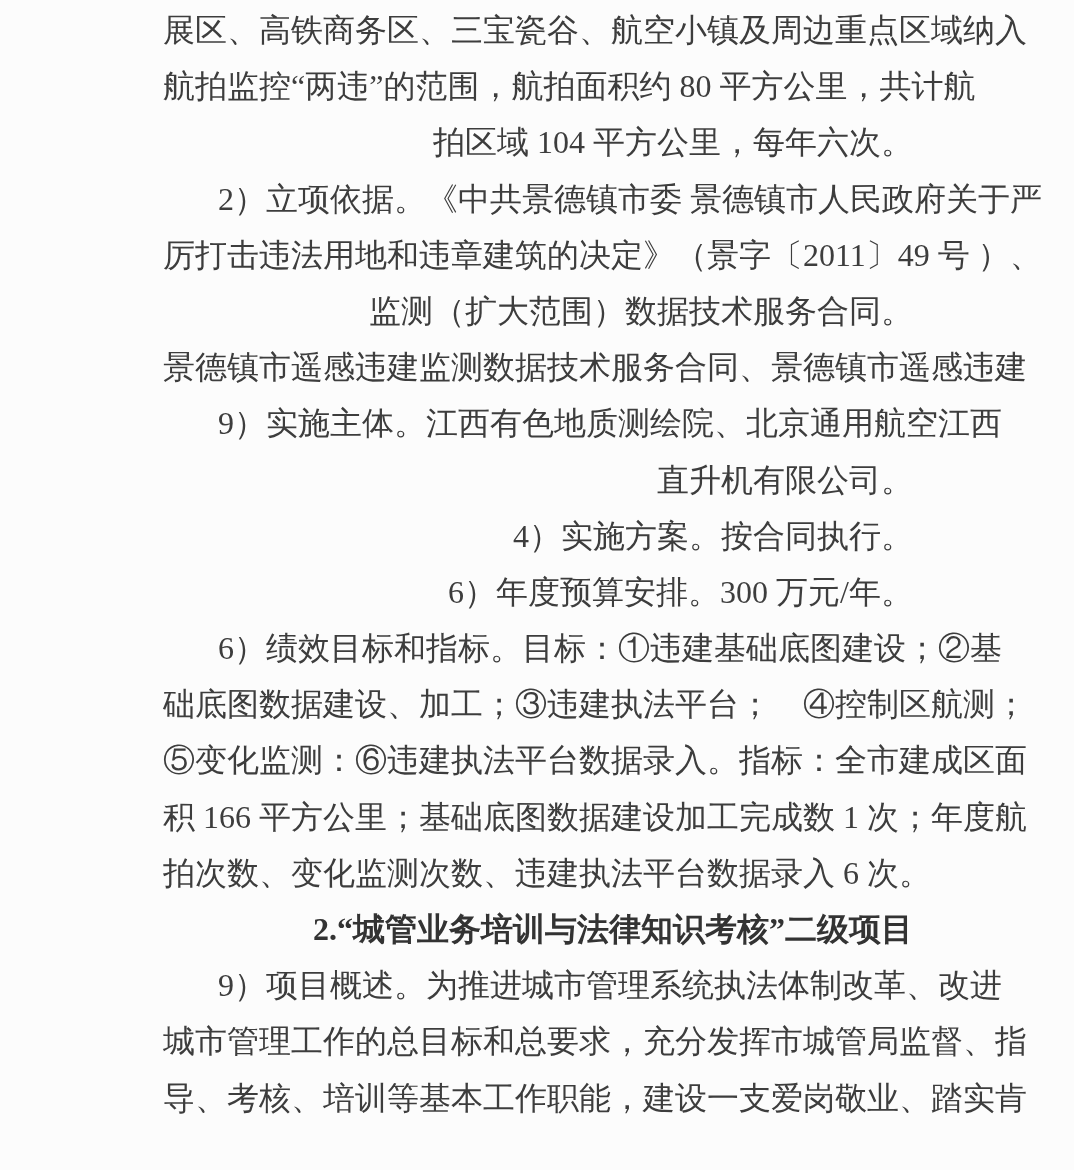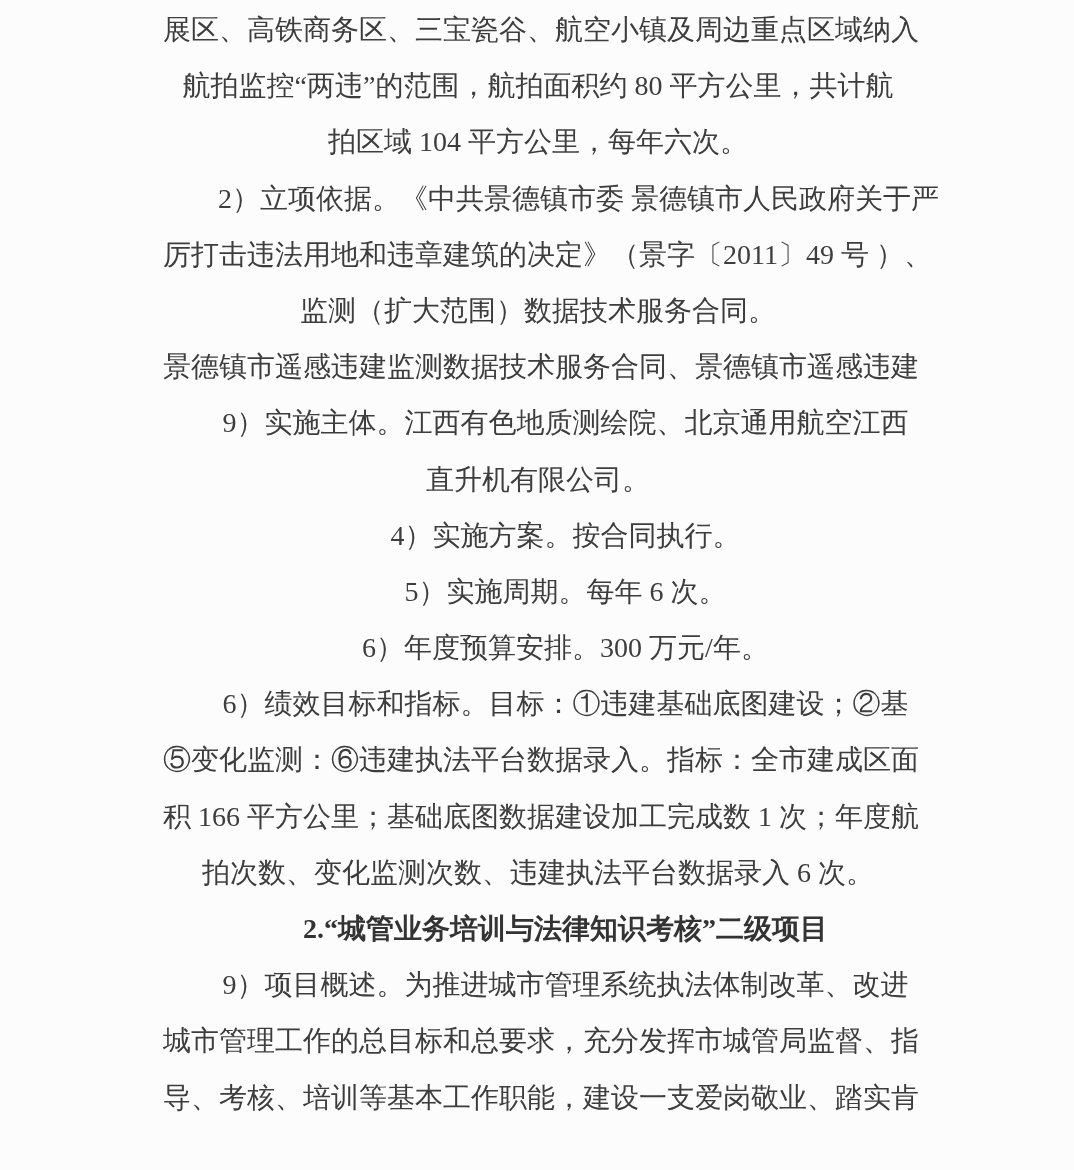--- a/index.html
+++ b/index.html
@@ -17,26 +17,26 @@
     font-family: "Liberation Serif", "DejaVu Serif", serif;
     color: #3d3d3d;
   }
   .text-block {
     position: absolute;
     left: 163px;
     top: 2px;
     width: 750px;
   }
   .line {
-    font-size: 28px;
+    font-size: 32px;
     line-height: 56.2px;
     height: 56.2px;
     white-space: nowrap;
     letter-spacing: 0px;
-    text-align: center;
+    text-align: right;
   }
   .indent {
     padding-left: 55px;
   }
   .heading {
     font-weight: bold;
     color: #333333;
   }
 </style>
 </head>
@@ -47,23 +47,23 @@
     <div class="line">展区、高铁商务区、三宝瓷谷、航空小镇及周边重点区域纳入</div>
     <div class="line">航拍监控“两违”的范围，航拍面积约 80 平方公里，共计航</div>
     <div class="line">拍区域 104 平方公里，每年六次。</div>
     <div class="line indent">2）立项依据。《中共景德镇市委 景德镇市人民政府关于严</div>
     <div class="line">厉打击违法用地和违章建筑的决定》（景字〔2011〕49 号 ）、</div>
     <div class="line">监测（扩大范围）数据技术服务合同。</div>
     <div class="line">景德镇市遥感违建监测数据技术服务合同、景德镇市遥感违建</div>
     <div class="line indent">9）实施主体。江西有色地质测绘院、北京通用航空江西</div>
     <div class="line">直升机有限公司。</div>
     <div class="line indent">4）实施方案。按合同执行。</div>
-    <div class="line indent">5）实施周期。每年 6 次。</div>
     <div class="line indent">6）年度预算安排。300 万元/年。</div>
     <div class="line indent">6）绩效目标和指标。目标：①违建基础底图建设；②基</div>
+    <div class="line">础底图数据建设、加工；③违建执法平台；　④控制区航测；</div>
     <div class="line">⑤变化监测：⑥违建执法平台数据录入。指标：全市建成区面</div>
     <div class="line">积 166 平方公里；基础底图数据建设加工完成数 1 次；年度航</div>
     <div class="line">拍次数、变化监测次数、违建执法平台数据录入 6 次。</div>
     <div class="line indent heading">2.“城管业务培训与法律知识考核”二级项目</div>
     <div class="line indent">9）项目概述。为推进城市管理系统执法体制改革、改进</div>
     <div class="line">城市管理工作的总目标和总要求，充分发挥市城管局监督、指</div>
     <div class="line">导、考核、培训等基本工作职能，建设一支爱岗敬业、踏实肯</div>
   </div>
 </div>
 

